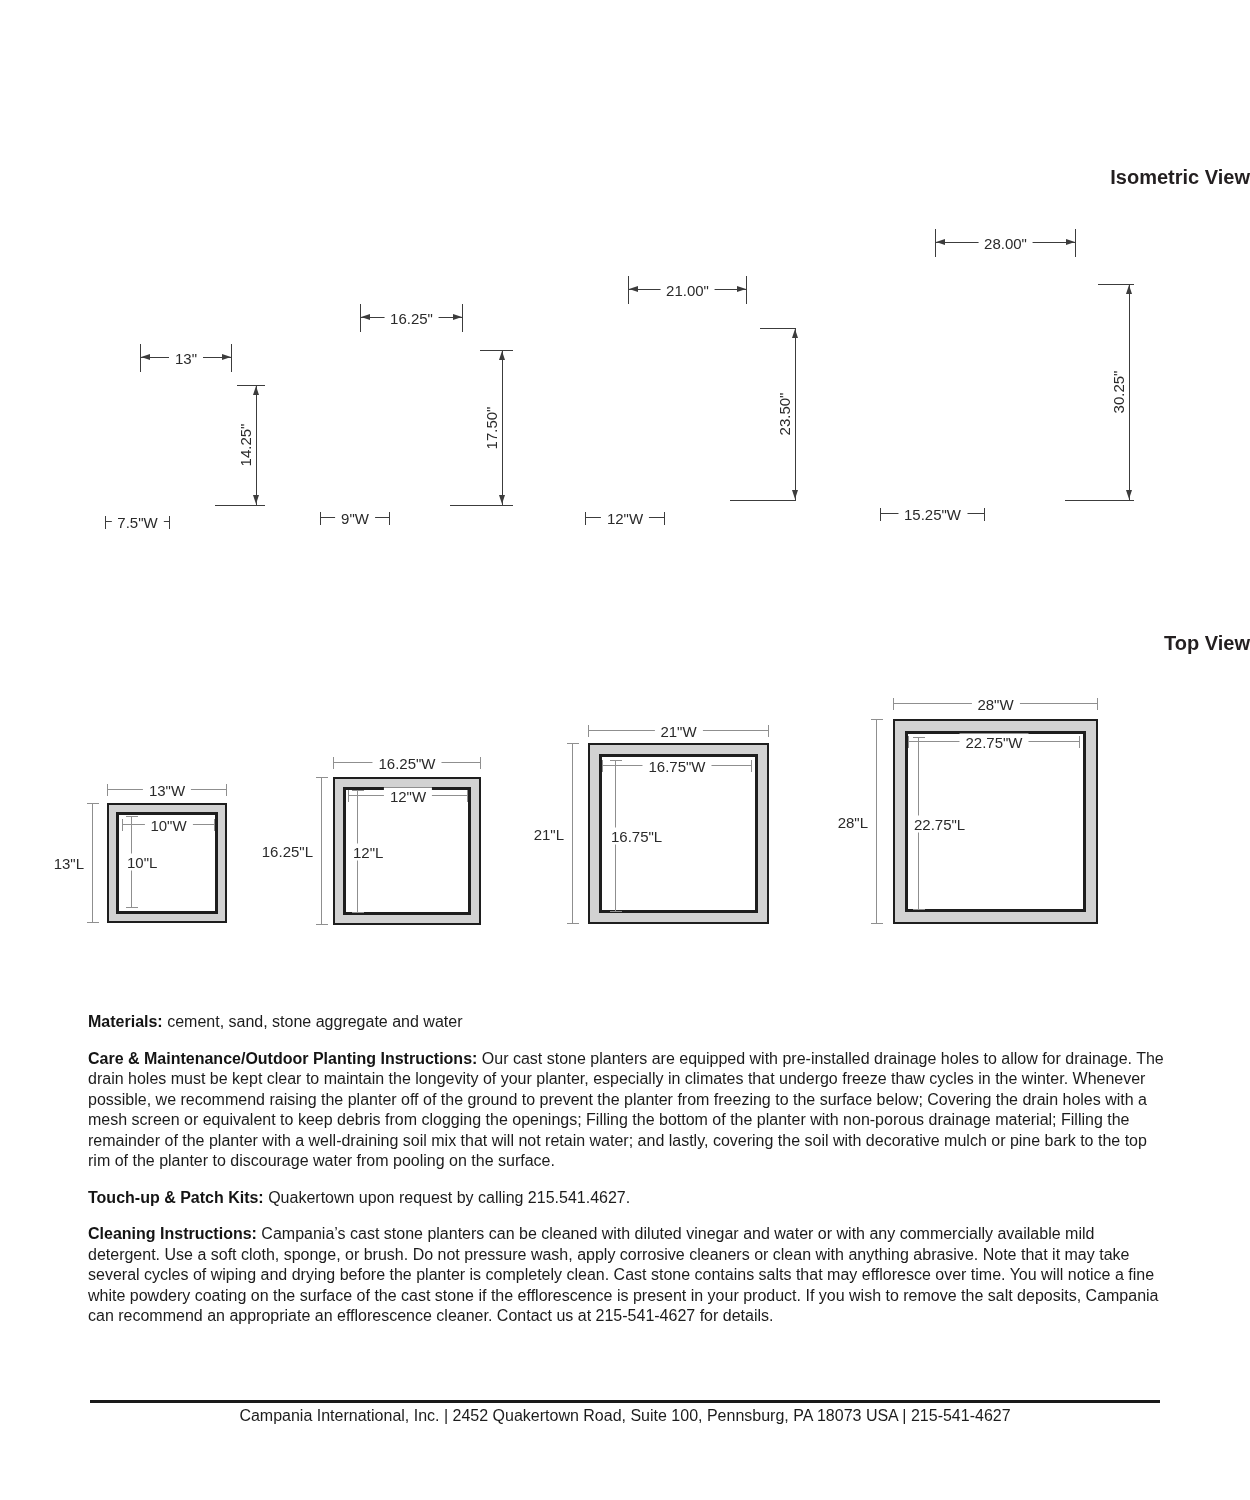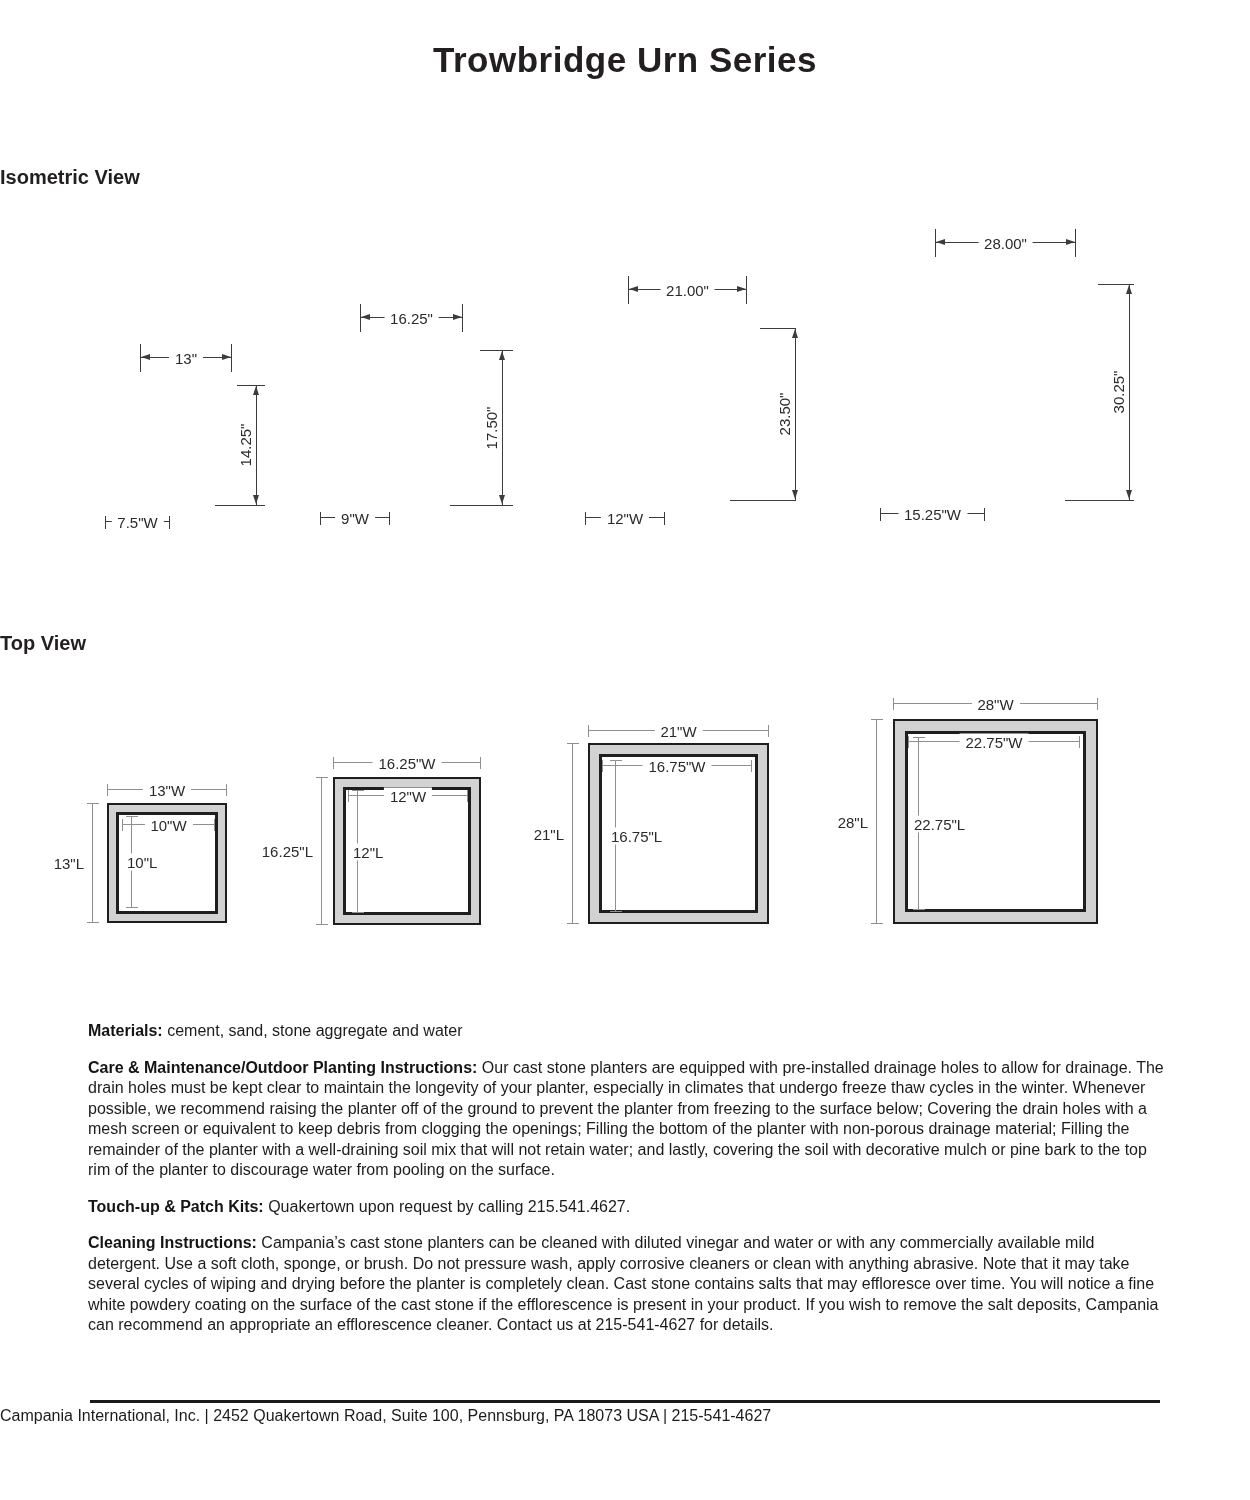--- a/index.html
+++ b/index.html
@@ -10,21 +10,21 @@
     --band:#d2d2d2;
     --link:#3d72a4;
   }
   *{margin:0;padding:0;box-sizing:border-box;}
   html,body{background:#ffffff;}
   body{font-family:"Liberation Sans",sans-serif;color:var(--ink);}
   .page{position:relative;width:1250px;height:1500px;background:#fff;overflow:hidden;}
 
   .page-title{position:absolute;left:0;top:40px;width:100%;text-align:center;
     font-size:35px;font-weight:bold;letter-spacing:.5px;color:#231f20;}
-  .sec-title{position:absolute;width:100%;text-align:left;font-size:20px;font-weight:bold;color:#231f20;}
+  .sec-title{position:absolute;width:100%;text-align:right;font-size:20px;font-weight:bold;color:#231f20;}
   .sec-iso{top:166px;}
   .sec-tv{top:632px;}
 
   
   .dim{position:absolute;}
   .dim-h{height:0;}
   .dim-h::before{content:"";position:absolute;left:0;right:0;top:-1px;border-top:1px solid var(--dim);}
   .dim-h .lbl{position:absolute;left:50%;top:0;transform:translate(-50%,-50%);
     background:#fff;padding:0 6px;font-size:15px;white-space:nowrap;color:#2a2a2a;}
   .dim-h .tk{position:absolute;width:1px;background:var(--dim);top:-14px;height:28px;}
@@ -125,26 +125,26 @@
   .tf4{left:855px;top:695px;width:255px;height:245px;}
   .tf4 .tv-outer{left:38px;top:24px;width:205px;height:205px;}
   .tf4 .tv-inner{left:10px;top:10px;right:10px;bottom:10px;}
   .tf4 .d-ow{left:38px;top:9px;width:205px;}
   .tf4 .d-ol{left:22px;top:24px;height:205px;}
   .tf4 .d-iw{left:53px;top:47px;width:172px;}
   .tf4 .d-il{left:64px;top:42px;height:173px;}
 
   
   .textwrap{position:absolute;left:88px;top:1012px;width:1078px;font-size:16px;line-height:20.5px;color:#1c1c1c;}
-  .textwrap p{margin:9px 0 16px 0;}
+  .textwrap p{margin:0 0 16px 0;}
   .textwrap b{font-weight:bold;color:#141414;}
 
   
   .rule{position:absolute;left:90px;top:1400px;width:1070px;height:3px;background:#1a1a1a;}
-  .f-line{position:absolute;left:0;width:100%;font-size:16px;color:#1c1c1c;}
+  .f-line{position:absolute;left:0;width:100%;text-align:center;font-size:16px;color:#1c1c1c;}
   .f1{top:1407px;}
   .f2{top:1429px;}
   .f2 a{color:var(--link);text-decoration:underline;cursor:pointer;}
   .hidden-defs{position:absolute;width:0;height:0;overflow:hidden;}
 </style>
 </head>
 <body>
 
 <svg class="hidden-defs" aria-hidden="true">
   <defs>
@@ -160,21 +160,20 @@
       <path d="M198,26 L198,35 L100,63 L100,52 Z" fill="#fff"></path>
       <path d="M2,26 L100,2 L198,26 L100,52 Z" fill="#fff"></path>
       <path d="M22,26 L100,7 L178,26 L100,46 Z" fill="none" stroke-width="1.2"></path>
       <path d="M34,27 L100,11 L166,27 L100,43 Z" fill="none" stroke-width="3"></path>
     </g>
   </defs>
 </svg>
 
 <div class="page">
 
-  <h1 class="page-title">Trowbridge Urn Series</h1>
 
   <div class="sec-title sec-iso">Isometric View</div>
 
   <div class="iso-fig if1">
     <svg class="urn" viewBox="0 0 200 180" preserveAspectRatio="none">
         <use href="#urn-shape"></use>
       </svg>
     <div class="dim dim-h dtop">
         <i class="tk l"></i>
         <i class="ar l"></i>

